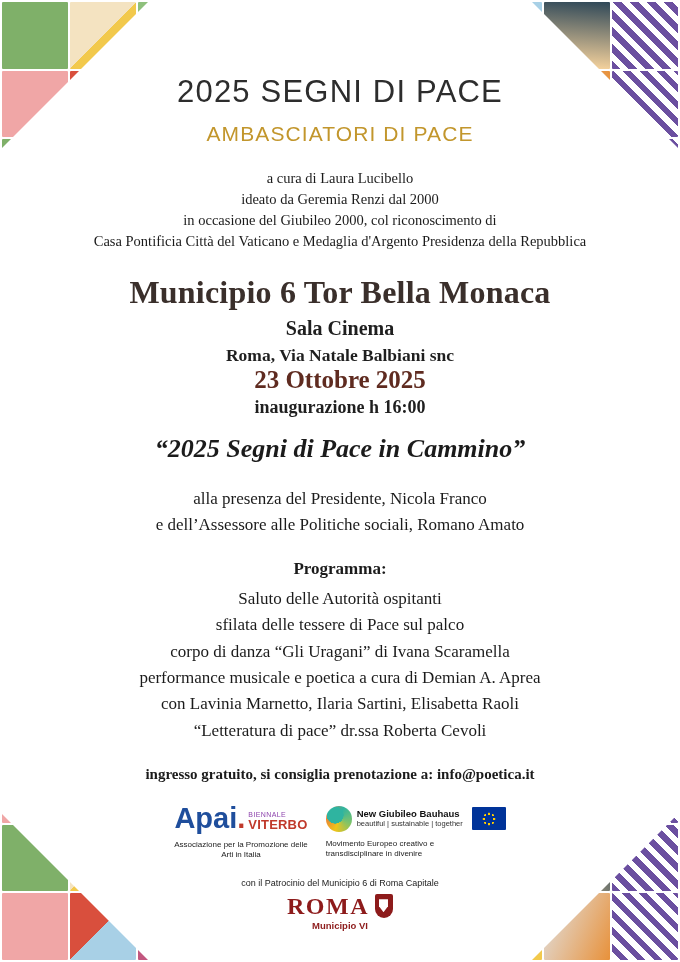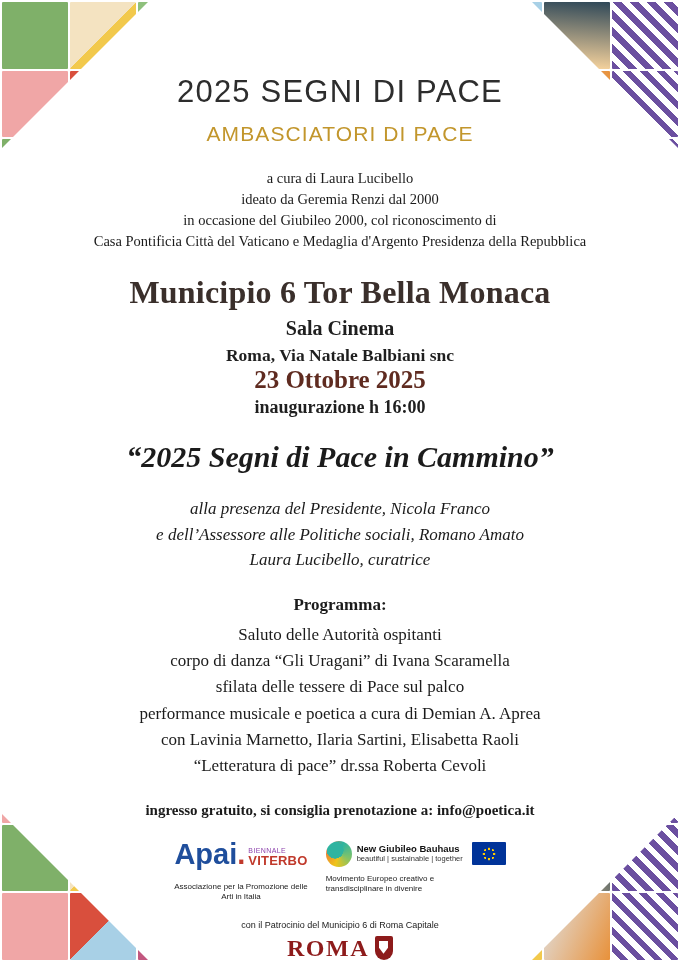--- a/index.html
+++ b/index.html
@@ -98,32 +98,31 @@
     font-weight: 700;
     color: #5f2b20;
   }
   .time {
     font-size: 18px;
     font-weight: 700;
     color: #1f1f1f;
     margin-top: 3px;
   }
   .quote {
-    font-size: 30px;
+    font-size: 26px;
     font-style: italic;
     font-weight: 700;
     color: #1b1b1b;
-    margin-top: 22px;
+    margin-top: 16px;
   }
   .guests {
     margin-top: 22px;
     font-size: 17px;
     line-height: 1.5;
     color: #1b1b1b;
-    font-style: italic;
   }
   .program-title {
     margin-top: 22px;
     font-size: 17px;
     font-weight: 700;
     color: #1b1b1b;
   }
   .program {
     margin-top: 7px;
     font-size: 17px;
@@ -135,42 +134,42 @@
     font-size: 15px;
     font-weight: 700;
     color: #1b1b1b;
   }
 
   
   #logos {
     margin-top: 22px;
     display: flex;
     justify-content: center;
-    align-items: flex-start;
+    align-items: center;
     gap: 18px;
   }
   .logo-block { text-align: center; }
 
   .apai-wrap { display:flex; align-items:flex-end; gap:3px; justify-content:center; }
   .apai-text {
     font-family: "Liberation Sans", sans-serif;
     font-size: 29px; font-weight: 700; color: #1f4e9c;
     line-height: .9;
   }
   .apai-text .dot { color:#c0392b; }
   .viterbo {
     text-align: left;
     font-family: "Liberation Sans", sans-serif;
     line-height: 1;
   }
   .viterbo .b1 { font-size: 7px; color:#8e44ad; letter-spacing:.4px; }
   .viterbo .b2 { font-size: 13px; font-weight:700; color:#c0392b; letter-spacing:.2px; }
   .apai-caption {
     font-family: "Liberation Sans", sans-serif;
-    font-size: 8px; color:#222; line-height:1.25; margin-top:15px;
+    font-size: 8px; color:#222; line-height:1.25; margin-top:9px;
   }
   .neb-wrap { display:flex; align-items:center; gap:5px; }
   .neb-swirl {
     width: 26px; height: 26px; border-radius: 50%;
     background:
       radial-gradient(circle at 35% 35%, #2fb4a0 0 35%, transparent 36%),
       conic-gradient(from 20deg, #2fb4a0, #7ec36a, #f0c419, #e8743b, #2fb4a0);
   }
   .neb-text {
     text-align: left;
@@ -398,28 +397,27 @@
     <div class="address">Roma, Via Natale Balbiani snc</div>
 
     <div class="date">23 Ottobre 2025</div>
     <div class="time">inaugurazione h 16:00</div>
 
     <div class="quote">“2025 Segni di Pace in Cammino”</div>
 
     <div class="guests">
       <div>alla presenza del Presidente, Nicola Franco</div>
       <div>e dell’Assessore alle Politiche sociali, Romano Amato</div>
-      <div>Laura Lucibello, curatrice</div>
     </div>
 
     <div class="program-title">Programma:</div>
     <div class="program">
       <div>Saluto delle Autorità ospitanti</div>
+      <div>sfilata delle tessere di Pace sul palco</div>
       <div>corpo di danza “Gli Uragani”  di Ivana Scaramella</div>
-      <div>sfilata delle tessere di Pace sul palco</div>
       <div>performance musicale e poetica a cura di Demian A. Aprea</div>
       <div>con Lavinia Marnetto, Ilaria Sartini, Elisabetta Raoli</div>
       <div>“Letteratura di pace” dr.ssa Roberta Cevoli</div>
     </div>
 
     <div class="booking">ingresso gratuito, si consiglia prenotazione a: info@poetica.it</div>
 
     <div id="logos">
 
       <div class="logo-block">

